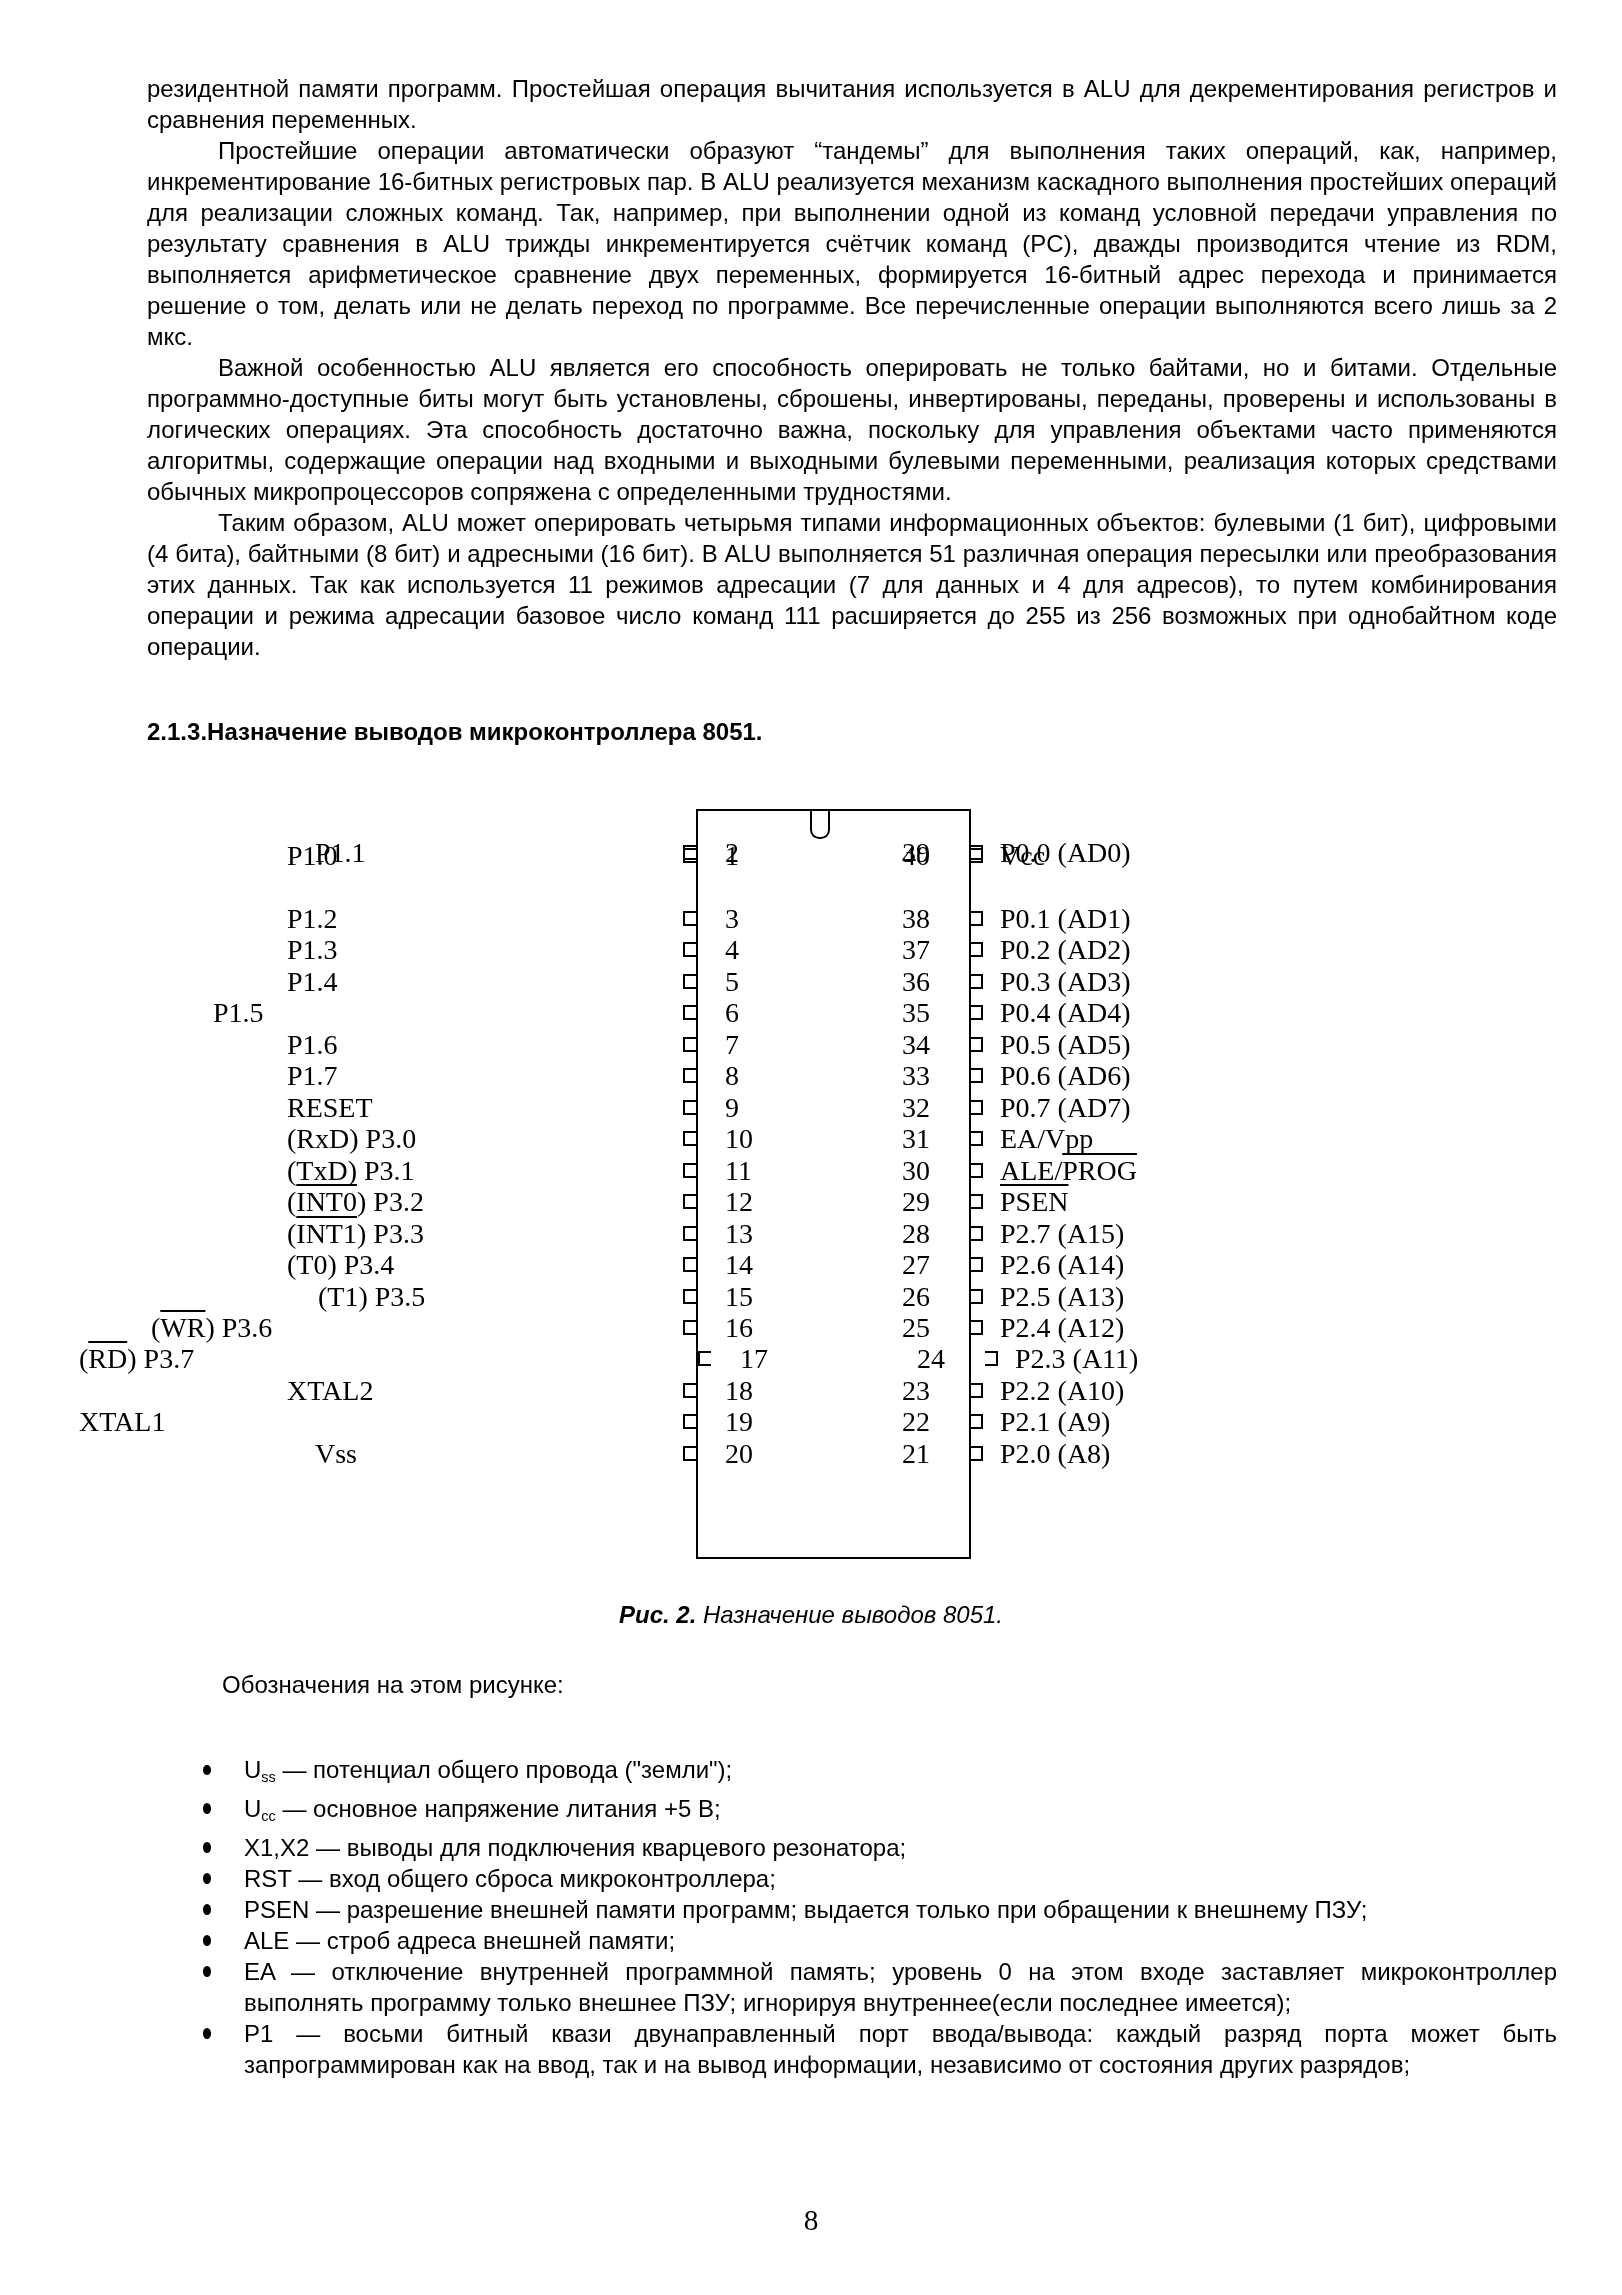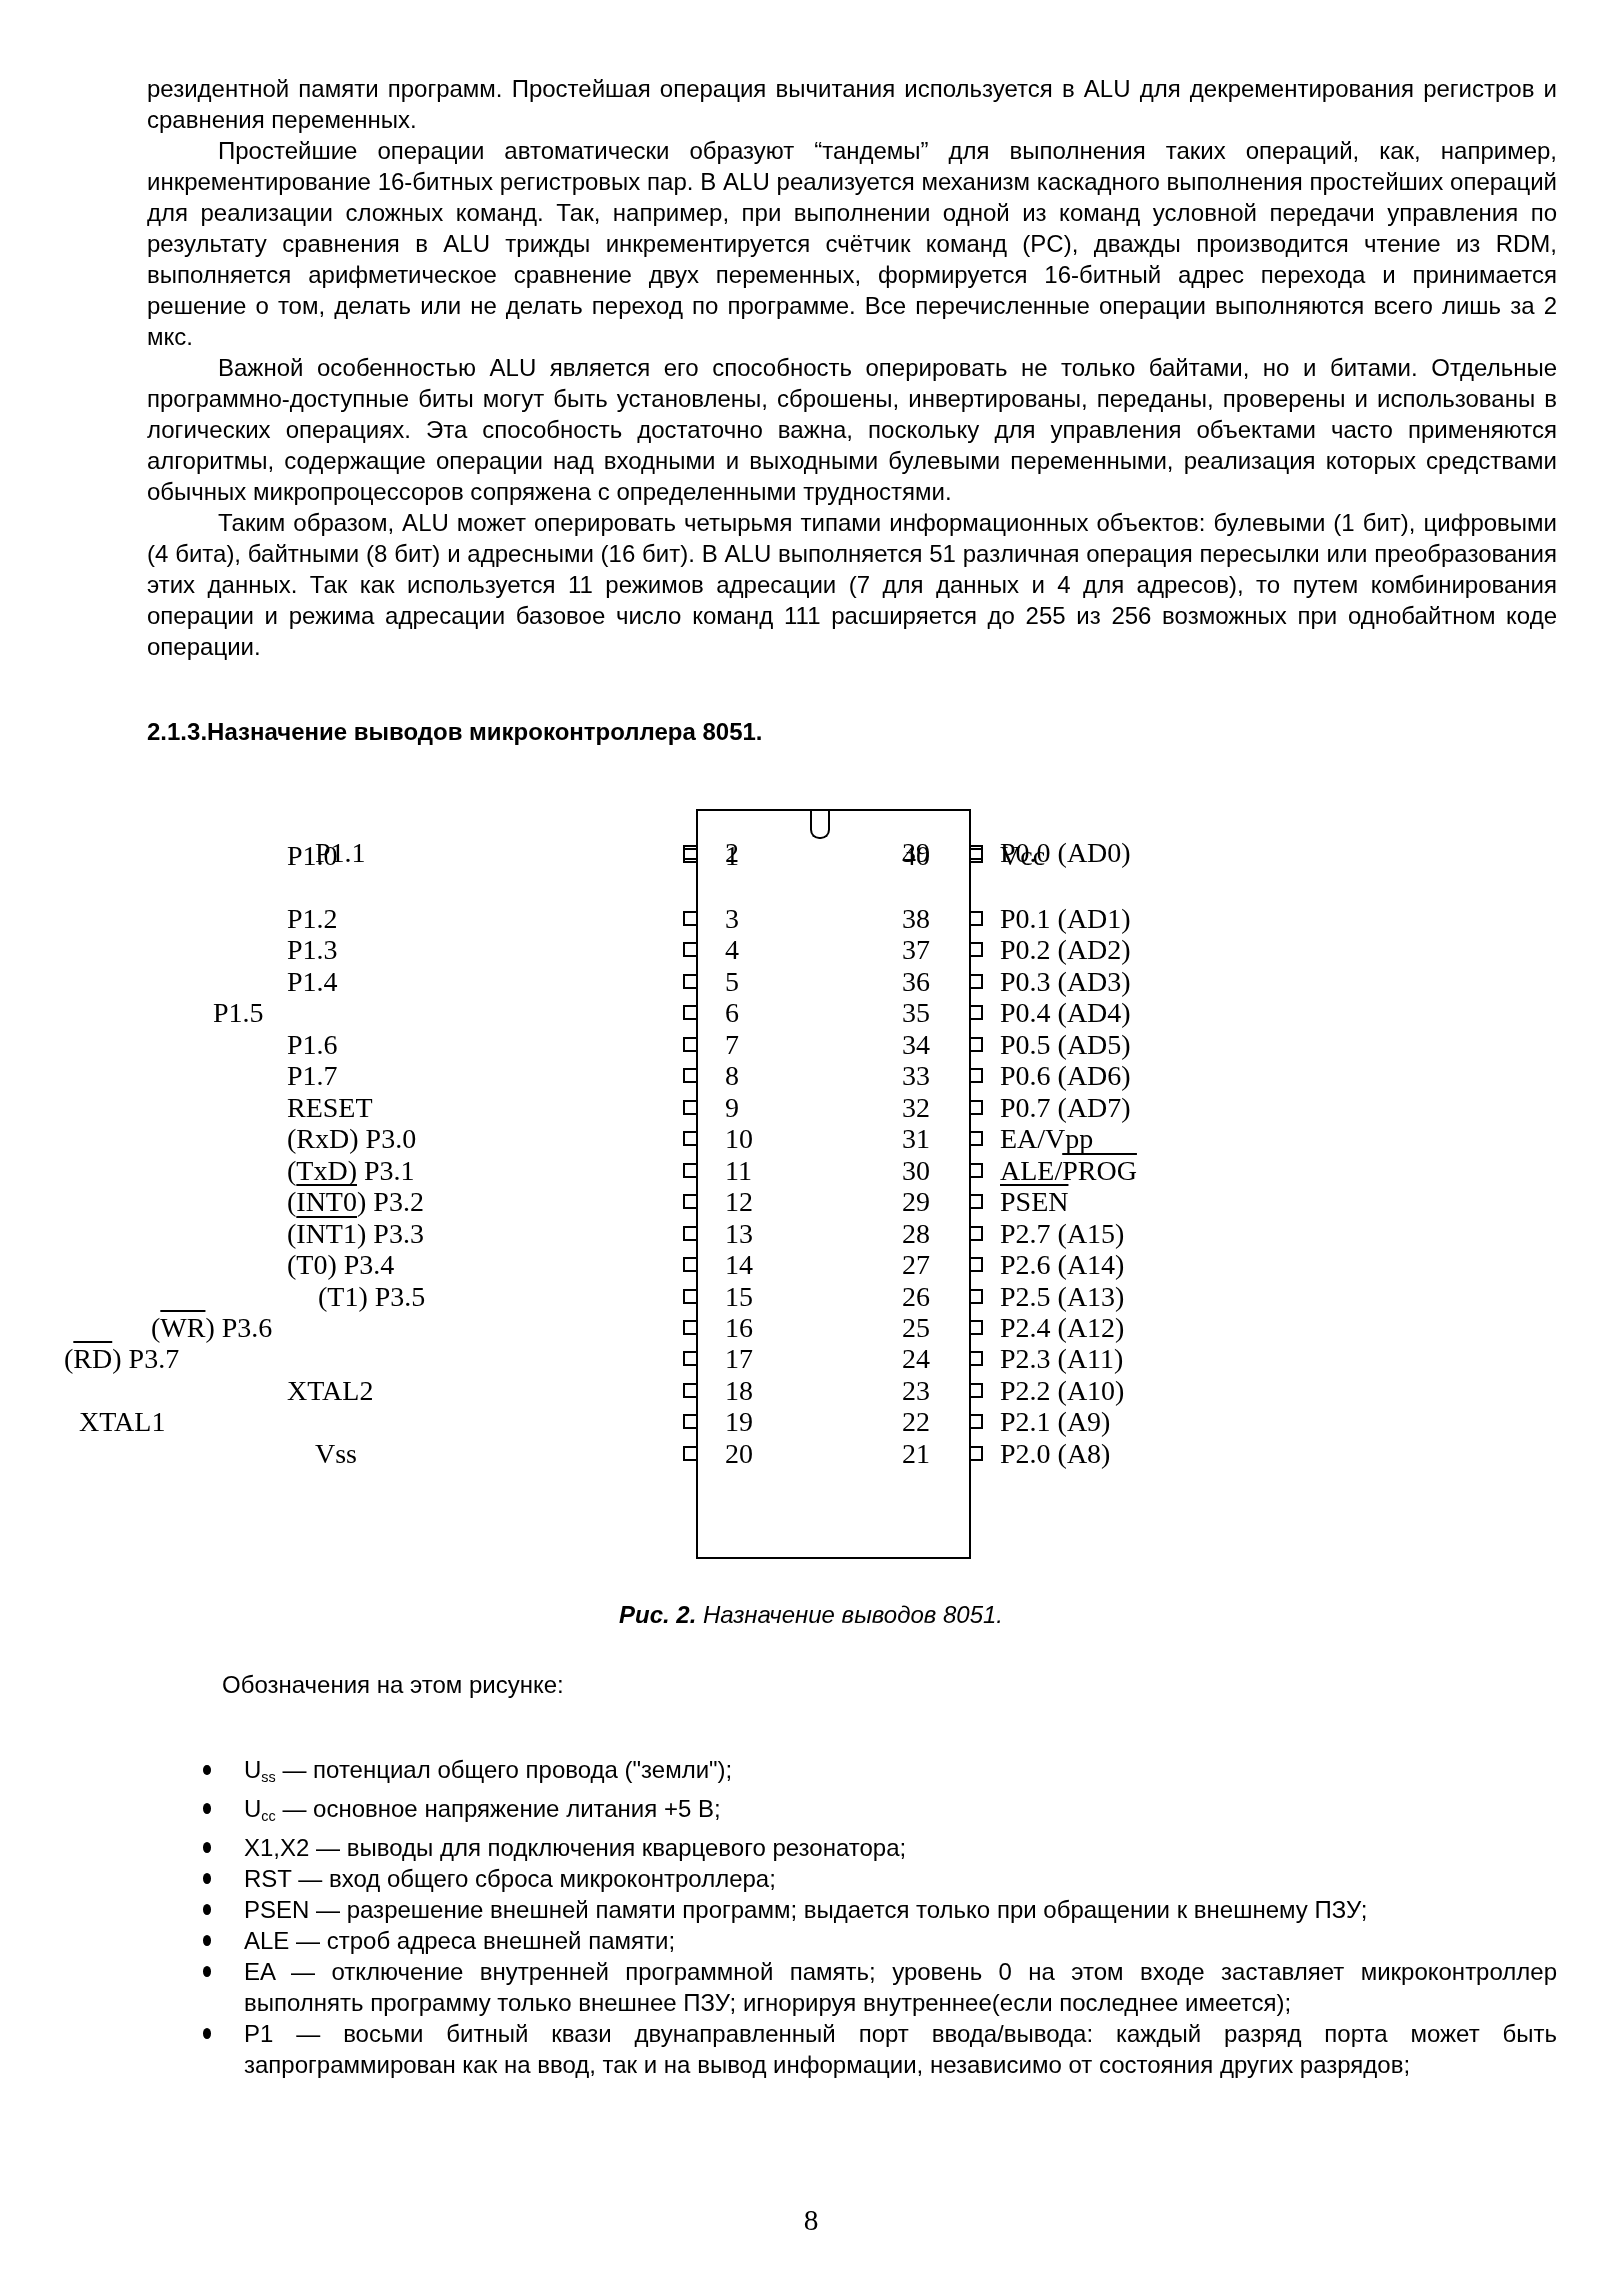--- a/index.html
+++ b/index.html
@@ -164,21 +164,21 @@
         <span class="lbl-right"><span>P2.5</span><span class="ol"></span><span> <span>(A13)</span></span></span>
       </div>
       <div class="pin-row" style="top: 1311px; left: 0px; width: 1486px;">
         <span class="lbl-left"><span>(<span class="ol">WR</span>) </span><span>P3.6</span></span>
         <span class="pad-left"></span>
         <span class="num-left">16</span>
         <span class="num-right">25</span>
         <span class="pad-right"></span>
         <span class="lbl-right"><span>P2.4</span><span class="ol"></span><span> <span>(A12)</span></span></span>
       </div>
-      <div class="pin-row" style="top: 1342px; left: 0px; width: 1399px;">
+      <div class="pin-row" style="top: 1342px; left: 15px; width: 1399px;">
         <span class="lbl-left"><span>(<span class="ol">RD</span>) </span><span>P3.7</span></span>
         <span class="pad-left"></span>
         <span class="num-left">17</span>
         <span class="num-right">24</span>
         <span class="pad-right"></span>
         <span class="lbl-right"><span>P2.3</span><span class="ol"></span><span> <span>(A11)</span></span></span>
       </div>
       <div class="pin-row" style="top: 1374px; left: 0px; width: 1622px;">
         <span class="lbl-left"><span></span><span>XTAL2</span></span>
         <span class="pad-left"></span>

